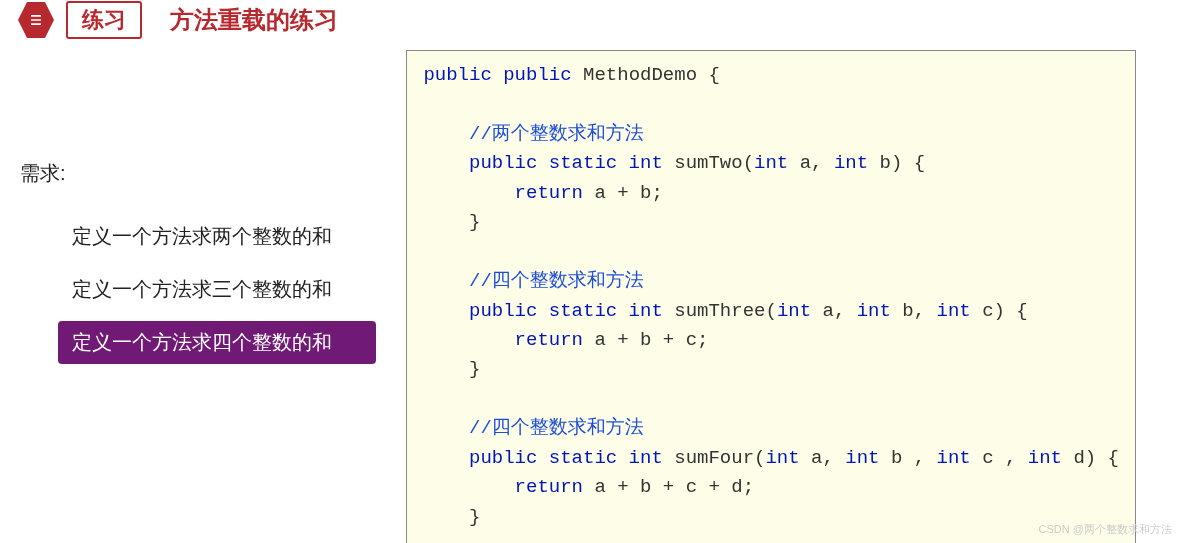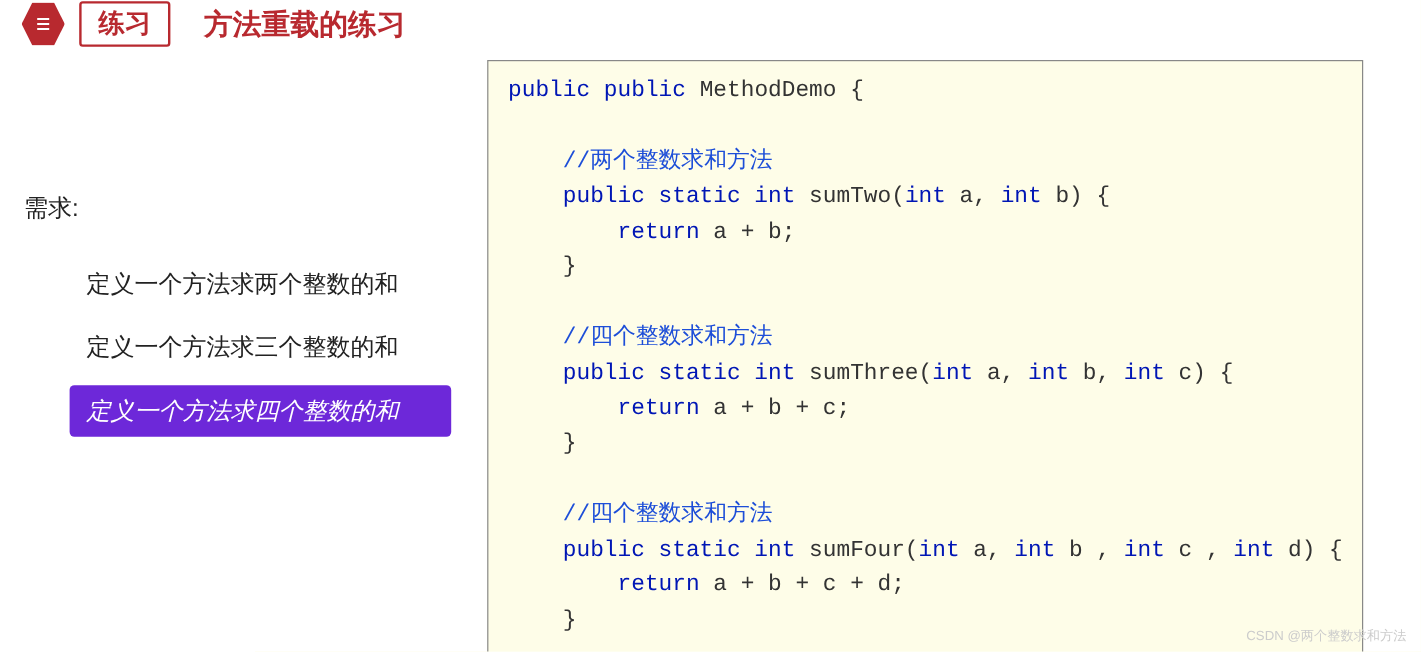--- a/index.html
+++ b/index.html
@@ -56,23 +56,22 @@
     }
     .req-item {
       font-size: 20px;
       color: #222;
       padding: 8px 14px;
       margin-left: 38px;
       margin-bottom: 10px;
       border-radius: 4px;
     }
     .req-item.highlight {
-      background: #6d28d9;
+      background: #701a75;
       color: #fff;
-      font-style: italic;
     }
     .code-panel {
       flex: 1;
       background: #fefde8;
       border: 1px solid #888;
       padding: 10px 16px;
       font-family: Consolas, "Courier New", monospace;
       font-size: 19px;
       line-height: 1.55;
       color: #333;

